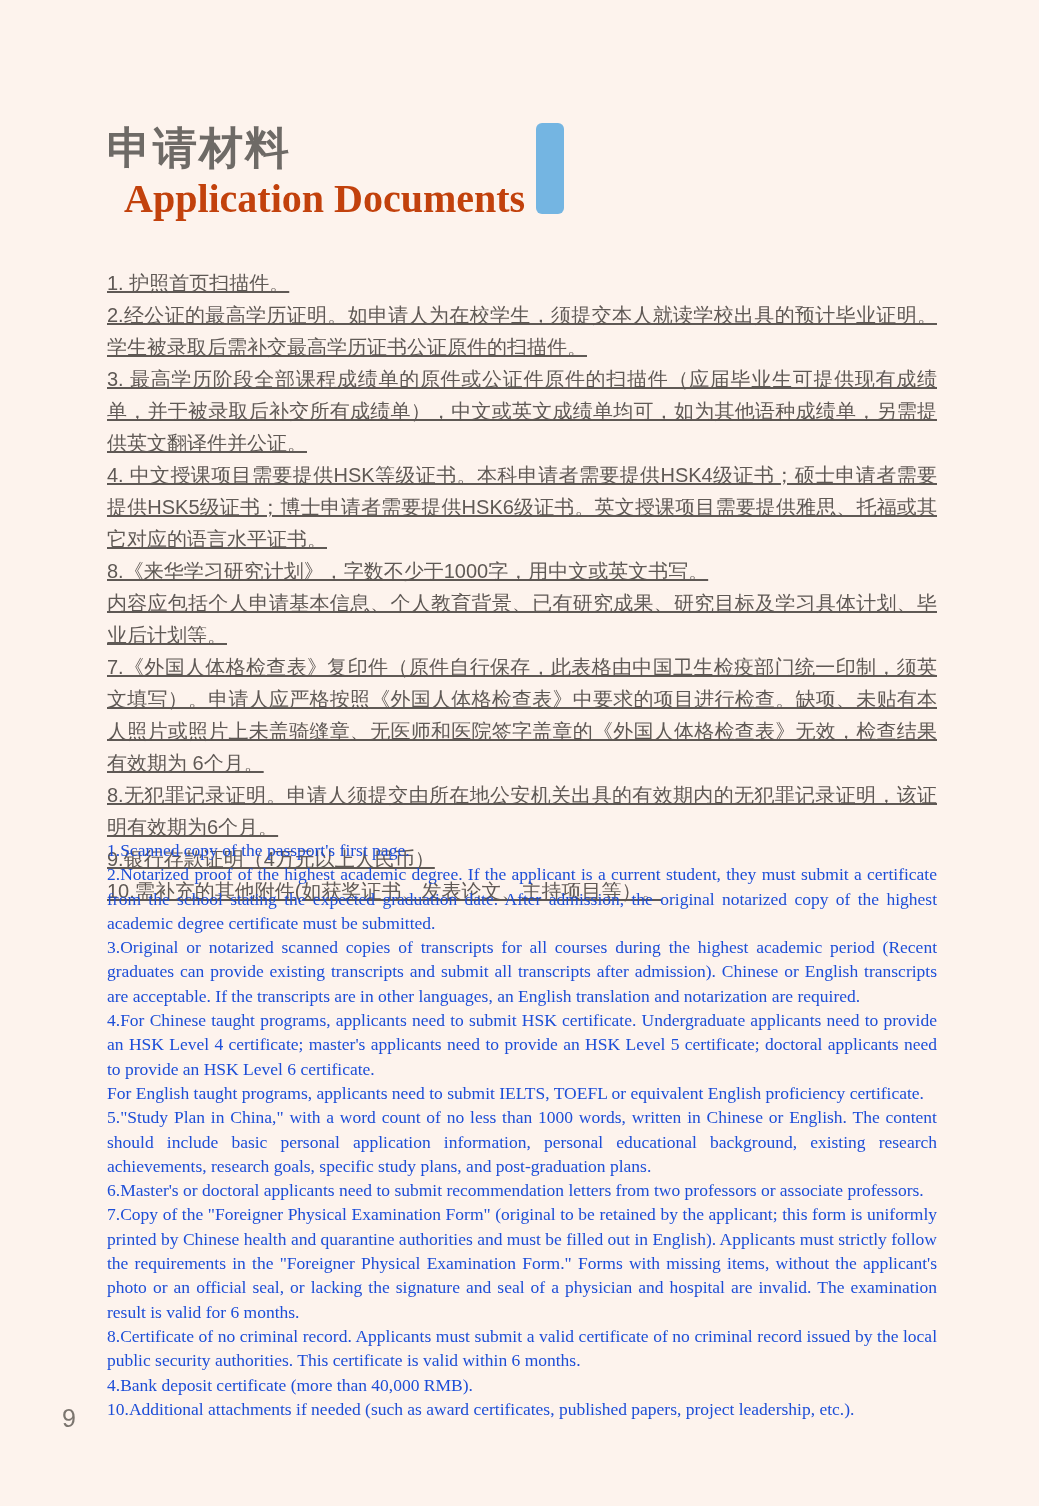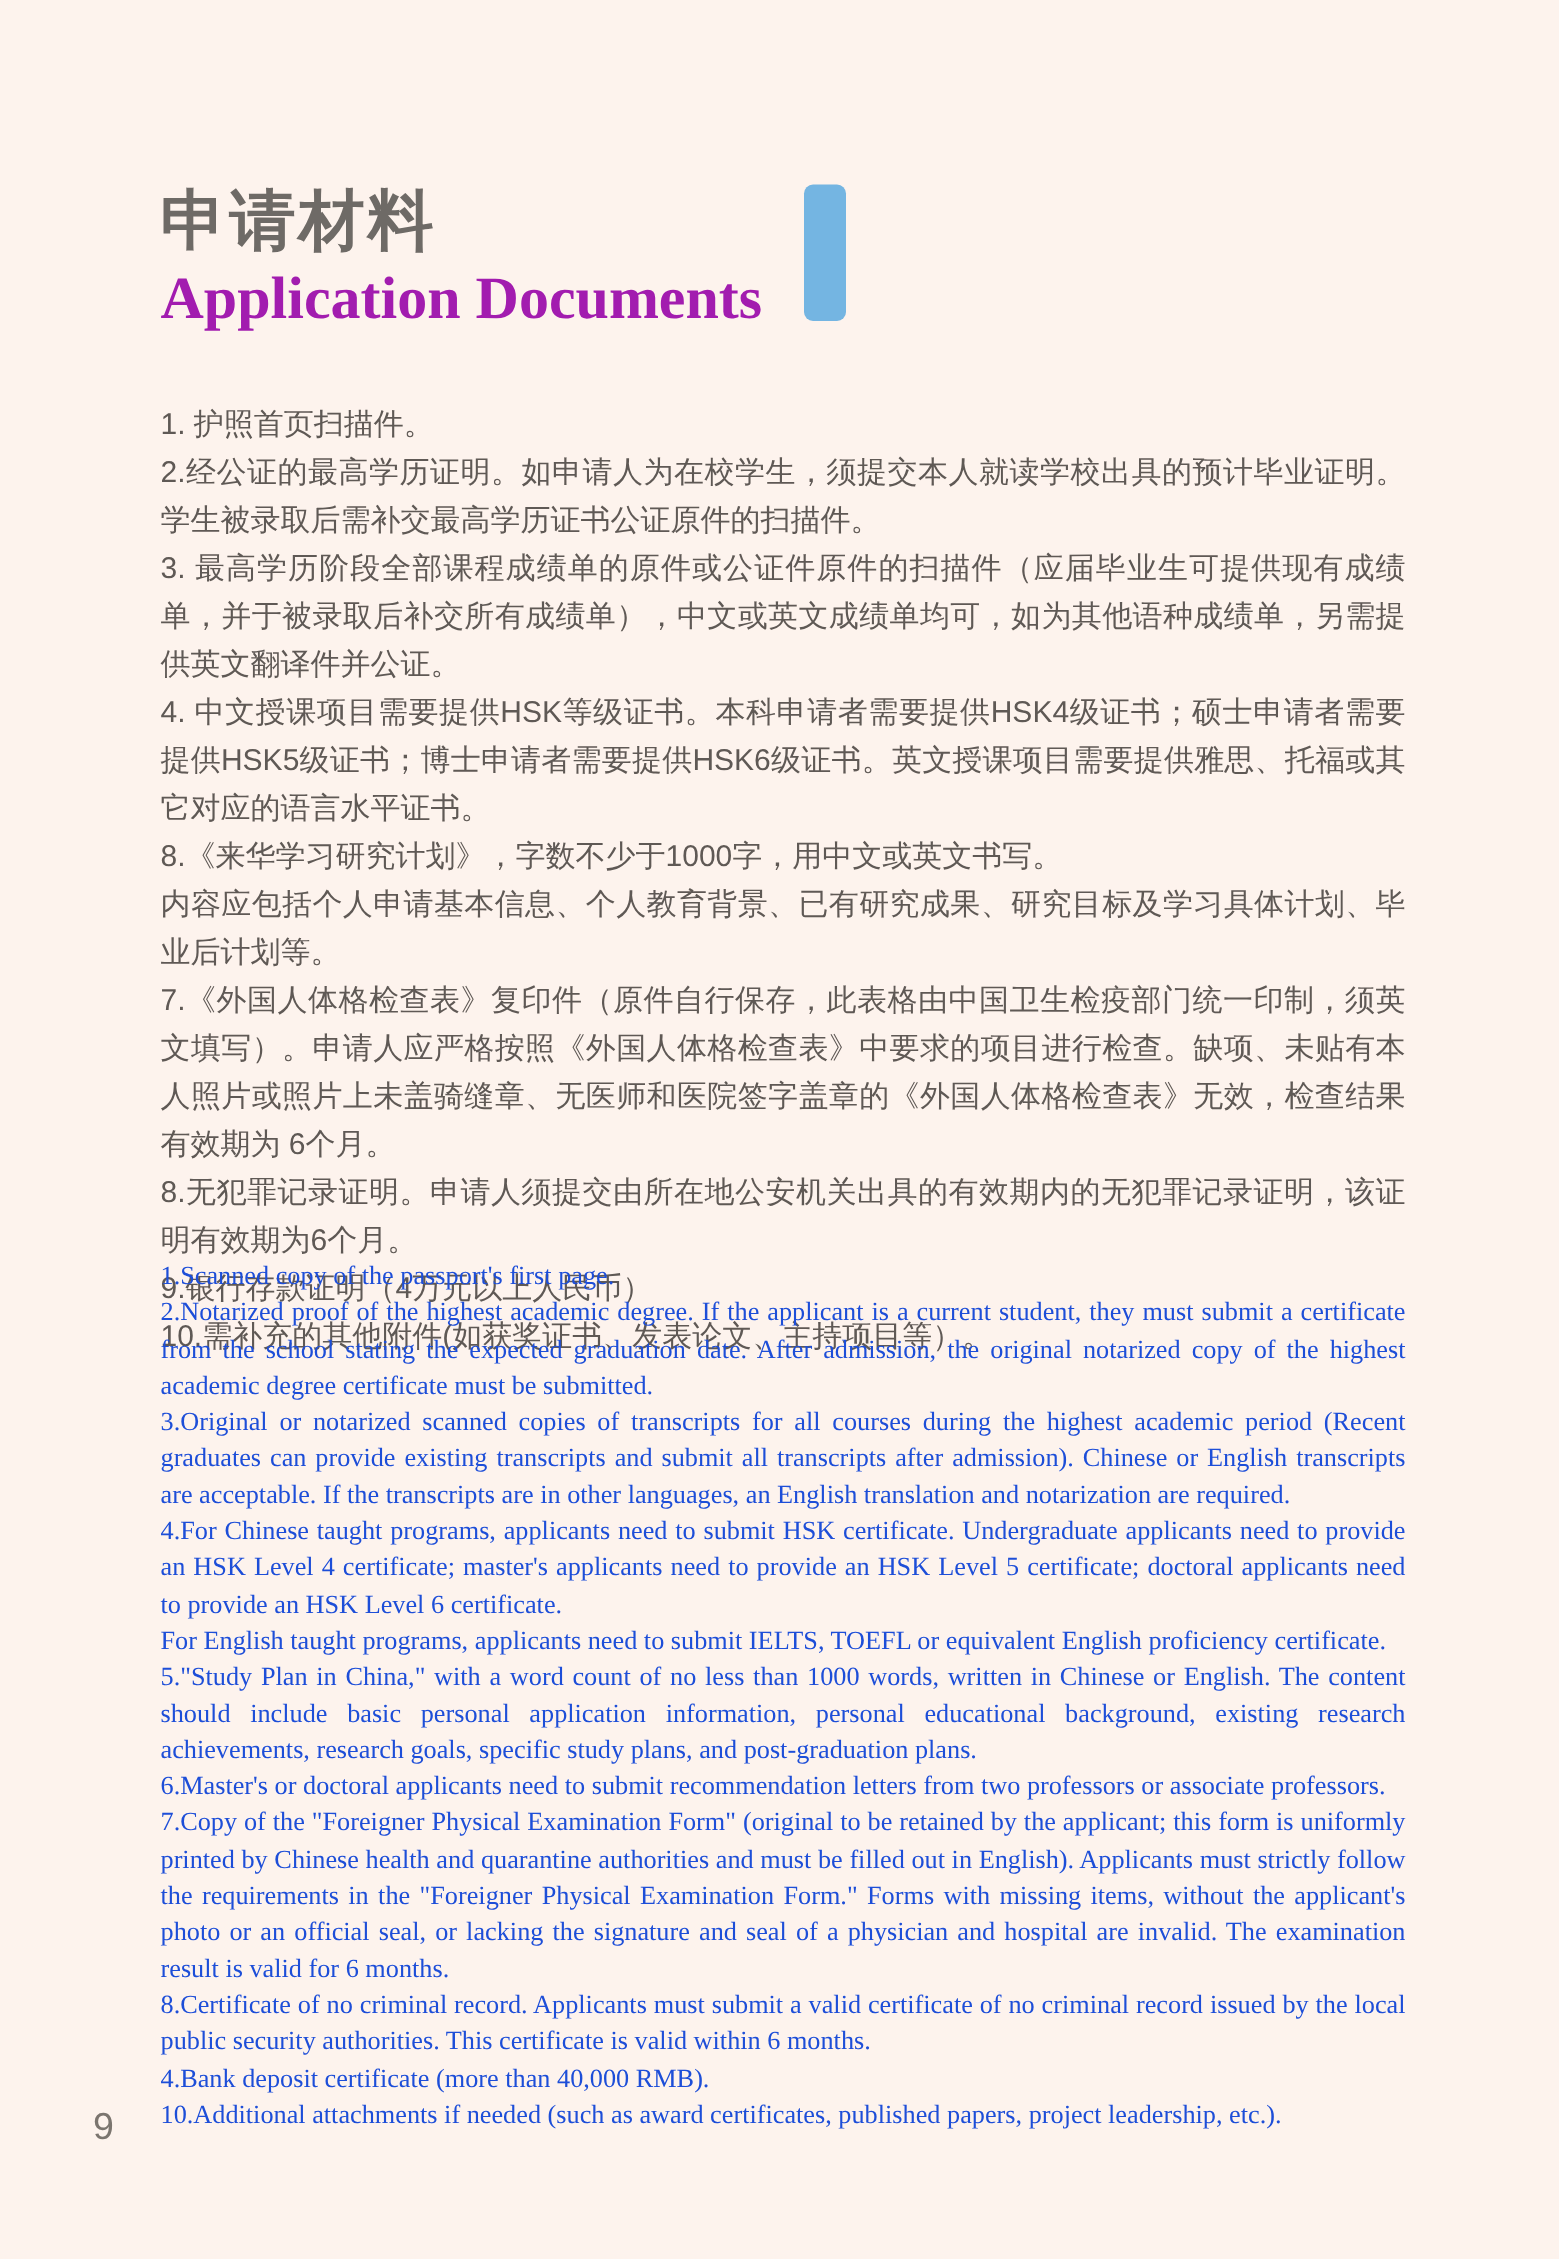--- a/index.html
+++ b/index.html
@@ -22,25 +22,25 @@
   .title-zh {
     margin: 0;
     font-size: 44px;
     font-weight: 600;
     letter-spacing: 2px;
     color: #6e6a66;
     line-height: 1.2;
     font-family: "Liberation Sans", "DejaVu Sans", sans-serif;
   }
   .title-en {
-    margin: 0;
+    margin: 17px;
     margin-top: 2px;
     font-size: 40px;
     font-weight: 700;
-    color: #a21caf;
+    color: #c2410c;
     line-height: 1.1;
     font-family: "Liberation Serif", "DejaVu Serif", serif;
   }
   .accent-bar {
     position: absolute;
     left: 536px;
     top: 123px;
     width: 28px;
     height: 91px;
     border-radius: 6px;
@@ -48,20 +48,21 @@
   }
   .zh-list {
     position: absolute;
     left: 107px;
     top: 267px;
     width: 830px;
     color: #5f5955;
     font-size: 20px;
     line-height: 32px;
     text-align: justify;
+    text-decoration: underline;
   }
   .zh-list p {
     margin: 0;
   }
   .en-list {
     position: absolute;
     left: 107px;
     top: 838px;
     width: 830px;
     color: #1d4ed8;

